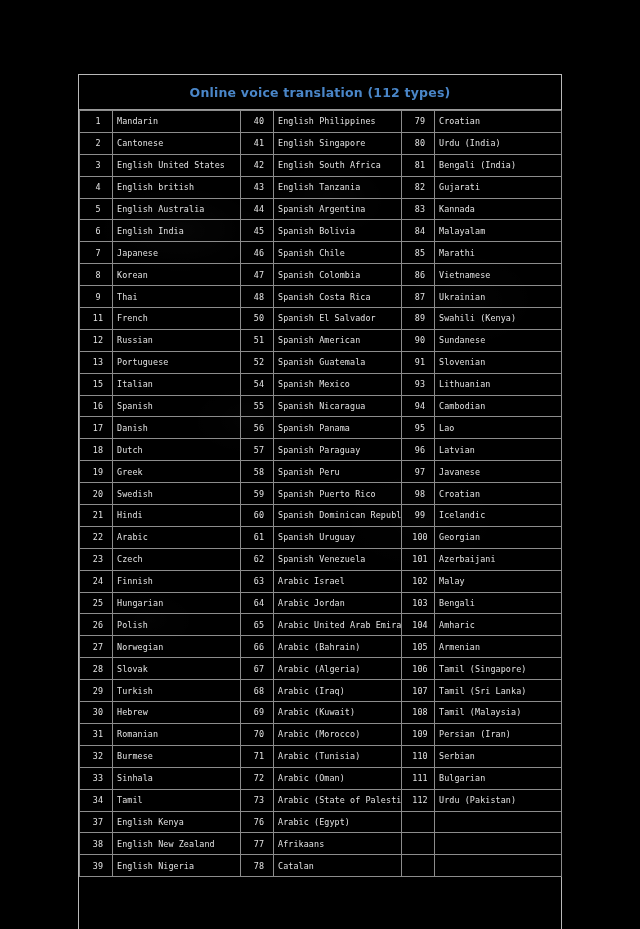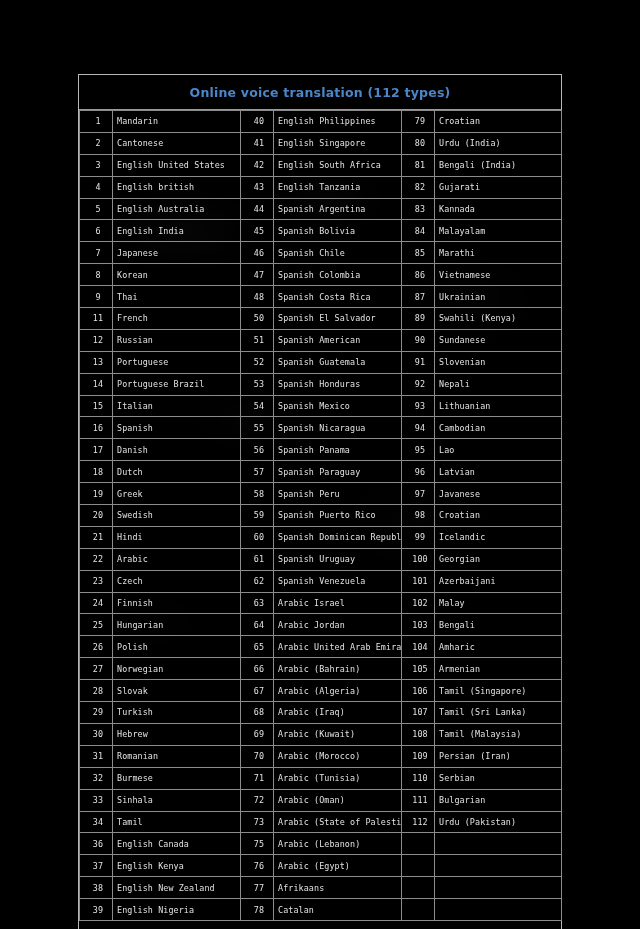--- a/index.html
+++ b/index.html
@@ -183,28 +183,20 @@
           </tr>
           <tr>
             <td class="num">13</td>
             <td>Portuguese</td>
             <td class="num">52</td>
             <td>Spanish Guatemala</td>
             <td class="num">91</td>
             <td>Slovenian</td>
           </tr>
           <tr>
-            <td class="num">14</td>
-            <td>Portuguese Brazil</td>
-            <td class="num">53</td>
-            <td>Spanish Honduras</td>
-            <td class="num">92</td>
-            <td>Nepali</td>
-          </tr>
-          <tr>
             <td class="num">15</td>
             <td>Italian</td>
             <td class="num">54</td>
             <td>Spanish Mexico</td>
             <td class="num">93</td>
             <td>Lithuanian</td>
           </tr>
           <tr>
             <td class="num">16</td>
             <td>Spanish</td>
@@ -351,28 +343,20 @@
           </tr>
           <tr>
             <td class="num">34</td>
             <td>Tamil</td>
             <td class="num">73</td>
             <td>Arabic (State of Palestine)</td>
             <td class="num">112</td>
             <td>Urdu (Pakistan)</td>
           </tr>
           <tr>
-            <td class="num">36</td>
-            <td>English Canada</td>
-            <td class="num">75</td>
-            <td>Arabic (Lebanon)</td>
-            <td class="num"></td>
-            <td></td>
-          </tr>
-          <tr>
             <td class="num">37</td>
             <td>English Kenya</td>
             <td class="num">76</td>
             <td>Arabic (Egypt)</td>
             <td class="num"></td>
             <td></td>
           </tr>
           <tr>
             <td class="num">38</td>
             <td>English New Zealand</td>

